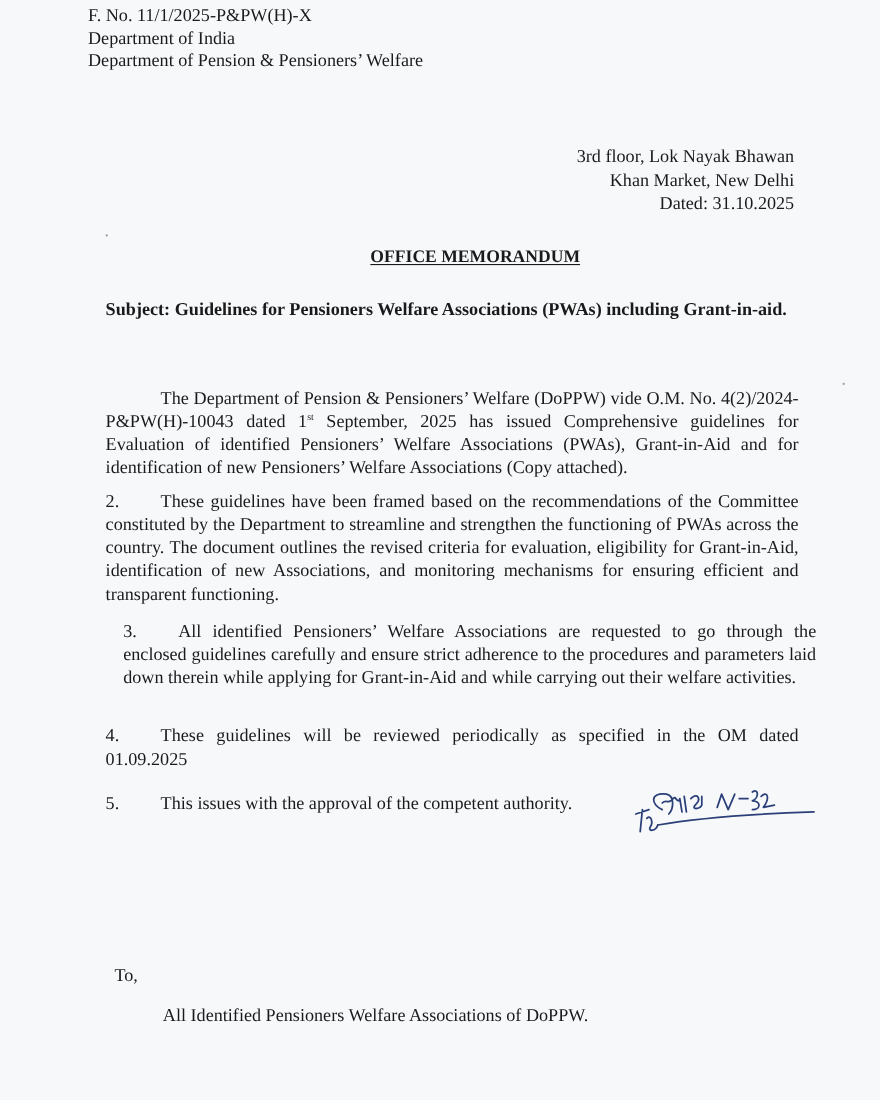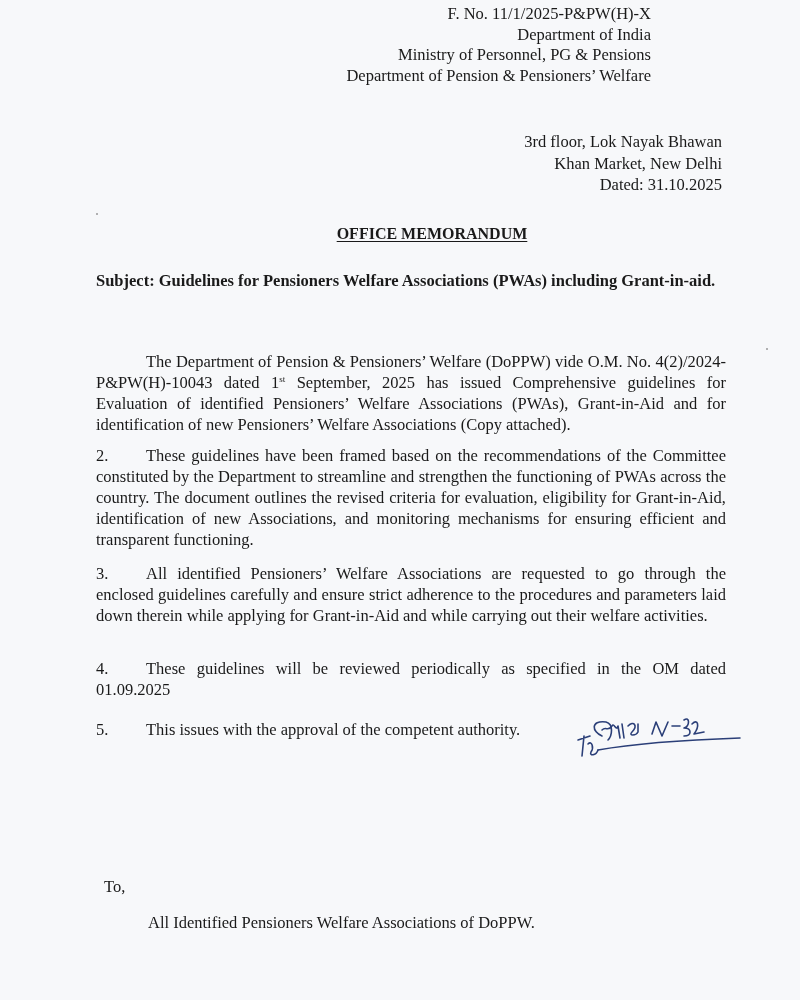--- a/index.html
+++ b/index.html
@@ -4,21 +4,21 @@
 <style>
   html, body { margin: 0; padding: 0; }
   body {
     width: 800px; height: 1000px; overflow: hidden;
     background: #f7f8fa;
     font-family: "Liberation Serif", "DejaVu Serif", serif;
     color: #1a1a1a;
     position: relative;
   }
   .page { position: absolute; inset: 0; }
-  .header { position: absolute; left: 0; width: 636px; top: 4px; text-align: right; font-size: 16.5px; line-height: 20.5px; margin-left: 15px; }
+  .header { position: absolute; left: 0; width: 636px; top: 4px; text-align: left; font-size: 16.5px; line-height: 20.5px; }
   .header div { padding-left: 80px; }
   .address { position: absolute; right: 78px; top: 131px; text-align: right; font-size: 16.5px; line-height: 21.5px; }
   .title { position: absolute; left: 0; width: 800px; top: 225px; text-align: center; font-weight: bold; font-size: 16px; }
   .title span { text-decoration: underline; text-underline-offset: 2px; padding-left: 64px; }
   .subject { position: absolute; left: 96px; width: 628px; top: 268px; font-weight: bold; font-size: 16.5px; line-height: 26px; text-align: justify; }
   .para { position: absolute; left: 96px; width: 630px; font-size: 16.5px; line-height: 21px; text-align: justify; }
   .para .first { text-indent: 50px; margin-top: 25px; }
   .num { display: inline-block; width: 50px; }
   sup { font-size: 9px; line-height: 0; }
   .sig { position: absolute; left: 572px; top: 712px; width: 170px; height: 48px; }
@@ -28,21 +28,20 @@
   .dot { position: absolute; width: 2px; height: 2px; background: #999; border-radius: 50%; }
 </style>
 </head>
 <body>
 
 <div class="page">
 
   <div class="header">
     <div>F. No. 11/1/2025-P&amp;PW(H)-X</div>
     <div>Department of India</div>
-    <div>Ministry of Personnel, PG &amp; Pensions</div>
     <div>Department of Pension &amp; Pensioners’ Welfare</div>
   </div>
 
   <div class="address">
     <div>3rd floor, Lok Nayak Bhawan</div>
     <div>Khan Market, New Delhi</div>
     <div>Dated: 31.10.2025</div>
   </div>
 
   <div class="dot" style="left:96px;top:213px;"></div>
@@ -57,21 +56,21 @@
   <div class="para" style="top:326px;">
     <div class="first">
       <span>The Department of Pension &amp; Pensioners’ Welfare (DoPPW) vide O.M. No. 4(2)/2024-P&amp;PW(H)-10043 dated 1</span><sup>st</sup><span> September, 2025 has issued Comprehensive guidelines for Evaluation of identified Pensioners’ Welfare Associations (PWAs), Grant-in-Aid and for identification of new Pensioners’ Welfare Associations (Copy attached).</span>
     </div>
   </div>
 
   <div class="para" style="top:445px;">
     <span class="num">2.</span><span>These guidelines have been framed based on the recommendations of the Committee constituted by the Department to streamline and strengthen the functioning of PWAs across the country. The document outlines the revised criteria for evaluation, eligibility for Grant-in-Aid, identification of new Associations, and monitoring mechanisms for ensuring efficient and transparent functioning.</span>
   </div>
 
-  <div class="para" style="top:563px;">
+  <div class="para" style="top:563px;margin-left:16px;">
     <span class="num">3.</span><span>All identified Pensioners’ Welfare Associations are requested to go through the enclosed guidelines carefully and ensure strict adherence to the procedures and parameters laid down therein while applying for Grant-in-Aid and while carrying out their welfare activities.</span>
   </div>
 
   <div class="para" style="top:658px;">
     <span class="num">4.</span><span>These guidelines will be reviewed periodically as specified in the OM dated 01.09.2025</span>
   </div>
 
   <div class="para" style="top:719px;">
     <span class="num">5.</span><span>This issues with the approval of the competent authority.</span>
   </div>

